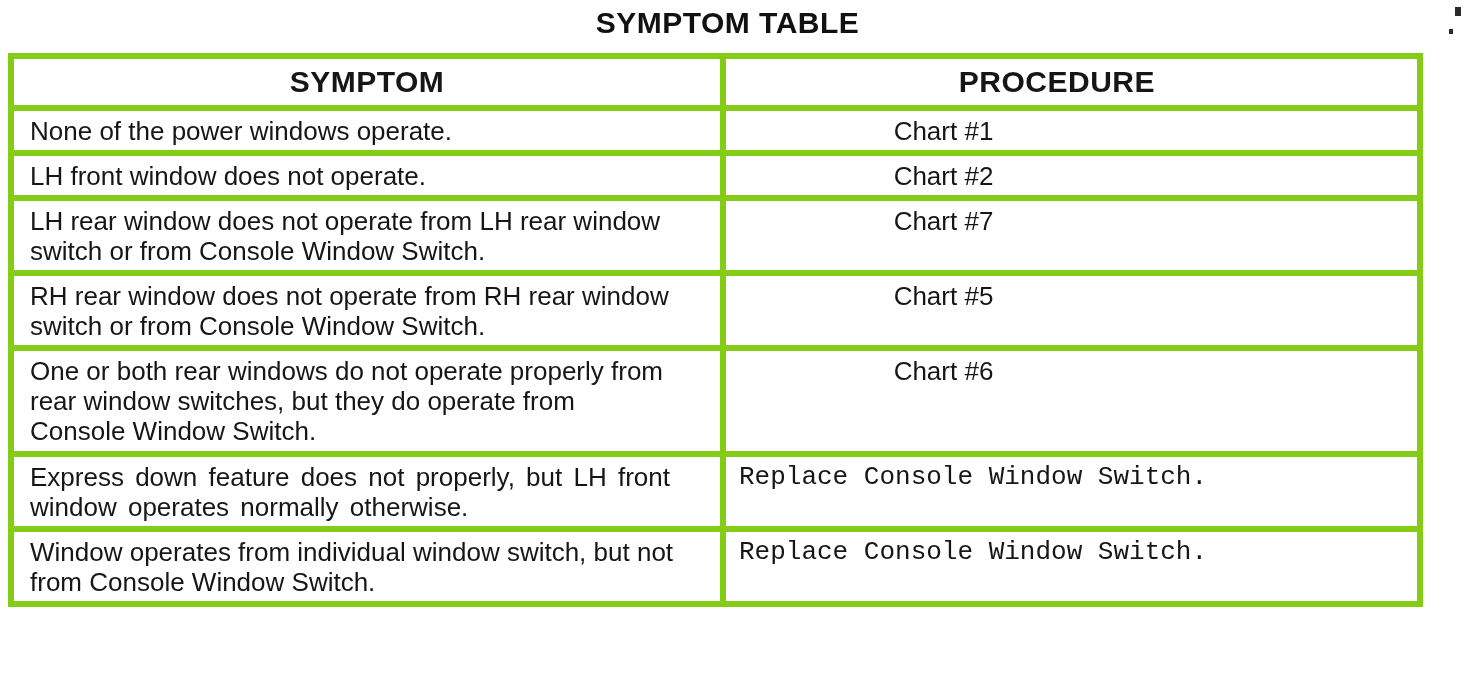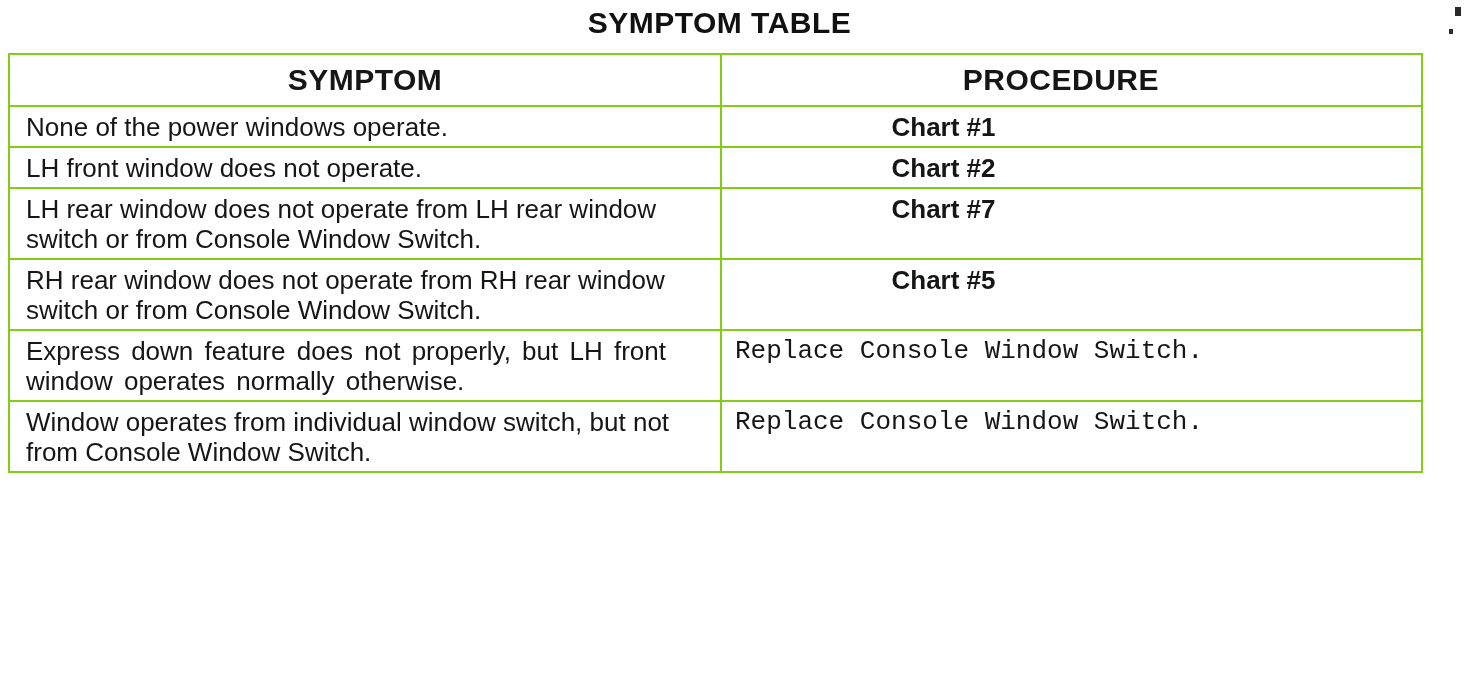--- a/index.html
+++ b/index.html
@@ -8,39 +8,39 @@
     position: relative;
     width: 1472px;
     height: 674px;
     font-family: "Liberation Sans", "DejaVu Sans", sans-serif;
     color: #141414;
     overflow: hidden;
   }
   .doc-title {
     position: absolute;
     top: 6px;
-    left: 12px;
+    left: 20px;
     width: 1415px;
     text-align: center;
     font-size: 30px;
     font-weight: bold;
     letter-spacing: 0.5px;
     color: #111;
   }
   table.symptom-table {
     position: absolute;
     top: 53px;
     left: 8px;
     width: 1415px;
     border-collapse: collapse;
     table-layout: fixed;
   }
   .symptom-table th,
   .symptom-table td {
-    border: 2px solid #84cc16;
+    border: 6px solid #84cc16;
     font-size: 26px;
     line-height: 30px;
     color: #161616;
     overflow: hidden;
   }
   .col-symptom { width: 712px; }
   .symptom-table th {
     height: 52px;
     font-size: 30px;
     font-weight: bold;
@@ -57,21 +57,20 @@
     white-space: pre-line;
   }
   td.symptom-cell {
     padding: 5px 6px 4px 16px;
     text-align: left;
   }
   td.symptom-cell.wide-spacing { word-spacing: 4px; }
   td.proc-cell.proc-center {
     text-align: center;
     padding: 5px 262px 4px 6px;
-    font-weight: bold;
   }
   td.proc-cell.proc-left {
     text-align: left;
     padding: 5px 6px 4px 13px;
     font-family: Liberation Mono, monospace;
   }
   
   tr.h39 td { height: 39px; }
   tr.h41 td { height: 41px; }
   tr.h40 td { height: 40px; }
@@ -111,20 +110,26 @@
   <tr class="h68">
     <td class="symptom-cell">LH rear window does not operate from LH rear window
 switch or from Console Window Switch.</td>
     <td class="proc-cell proc-center">Chart #7</td>
   </tr>
   <tr class="h67">
     <td class="symptom-cell">RH rear window does not operate from RH rear window
 switch or from Console Window Switch.</td>
     <td class="proc-cell proc-center">Chart #5</td>
   </tr>
+  <tr class="h106">
+    <td class="symptom-cell">One or both rear windows do not operate properly from
+rear window switches, but they do operate from
+Console Window Switch.</td>
+    <td class="proc-cell proc-center">Chart #6</td>
+  </tr>
   <tr class="h62">
     <td class="symptom-cell wide-spacing">Express down feature does not properly, but LH front
 window operates normally otherwise.</td>
     <td class="proc-cell proc-left">Replace Console Window Switch.</td>
   </tr>
   <tr class="h71">
     <td class="symptom-cell">Window operates from individual window switch, but not
 from Console Window Switch.</td>
     <td class="proc-cell proc-left">Replace Console Window Switch.</td>
   </tr>

